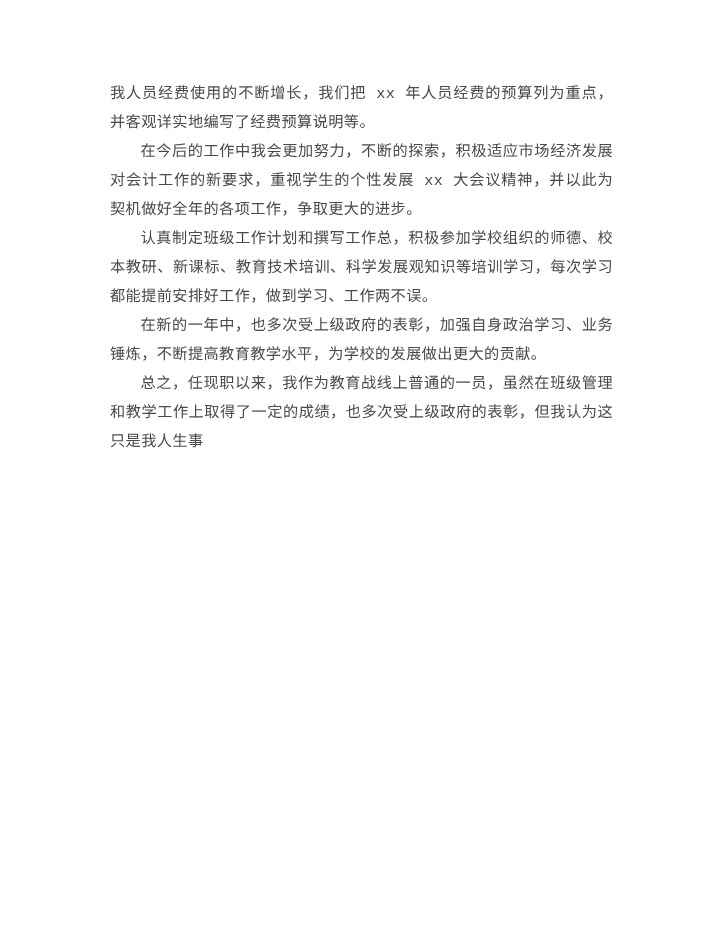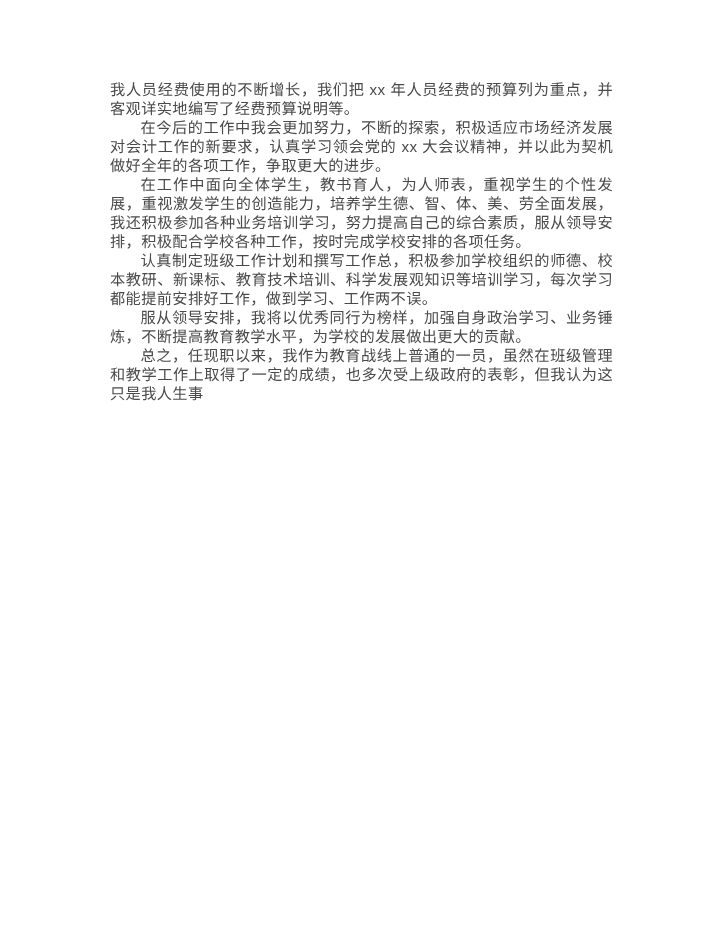--- a/index.html
+++ b/index.html
@@ -20,23 +20,23 @@
   }
 
   .text-block {
     position: absolute;
     left: 110px;
     top: 80px;
     width: 503px;
   }
 
   .para {
-    font-family: Liberation Sans, sans-serif;
+    font-family: Liberation Mono, monospace;
     font-size: 15.2px;
-    line-height: 19px;
+    line-height: 29px;
     color: #4a4a4a;
     text-align: justify;
     text-justify: inter-ideograph;
     margin: 0;
     padding: 0;
     text-indent: 2em;
     letter-spacing: 0.4px;
     word-break: break-all;
     overflow-wrap: break-word;
     -webkit-font-smoothing: antialiased;
@@ -51,28 +51,27 @@
   }
 </style>
 </head>
 <body>
 
 <div class="page">
   <div class="text-block">
 
     <p class="para no-indent">我人员经费使用的不断增长，我们把 xx 年人员经费的预算列为重点，并客观详实地编写了经费预算说明等。</p>
 
-    <p class="para">在今后的工作中我会更加努力，不断的探索，积极适应市场经济发展对会计工作的新要求，认真学习领会党的 xx 大会议精神，并以此为契机做好全年的各项工作，争取更大的进步。</p>
+    <p class="para">在今后的工作中我会更加努力，不断的探索，积极适应市场经济发展对会计工作的新要求，重视学生的个性发展 xx 大会议精神，并以此为契机做好全年的各项工作，争取更大的进步。</p>
 
 
 
-    <p class="para">在工作中面向全体学生，教书育人，为人师表，重视学生的个性发展，重视激发学生的创造能力，培养学生德、智、体、美、劳全面发展，我还积极参加各种业务培训学习，努力提高自己的综合素质，服从领导安排，积极配合学校各种工作，按时完成学校安排的各项任务。</p>
 
 
     <p class="para">认真制定班级工作计划和撰写工作总，积极参加学校组织的师德、校本教研、新课标、教育技术培训、科学发展观知识等培训学习，每次学习都能提前安排好工作，做到学习、工作两不误。</p>
 
 
-    <p class="para">服从领导安排，我将以优秀同行为榜样，加强自身政治学习、业务锤炼，不断提高教育教学水平，为学校的发展做出更大的贡献。</p>
+    <p class="para">在新的一年中，也多次受上级政府的表彰，加强自身政治学习、业务锤炼，不断提高教育教学水平，为学校的发展做出更大的贡献。</p>
 
     <p class="para">总之，任现职以来，我作为教育战线上普通的一员，虽然在班级管理和教学工作上取得了一定的成绩，也多次受上级政府的表彰，但我认为这只是我人生事</p>
 
   </div>
 </div>
 
 </body></html>

